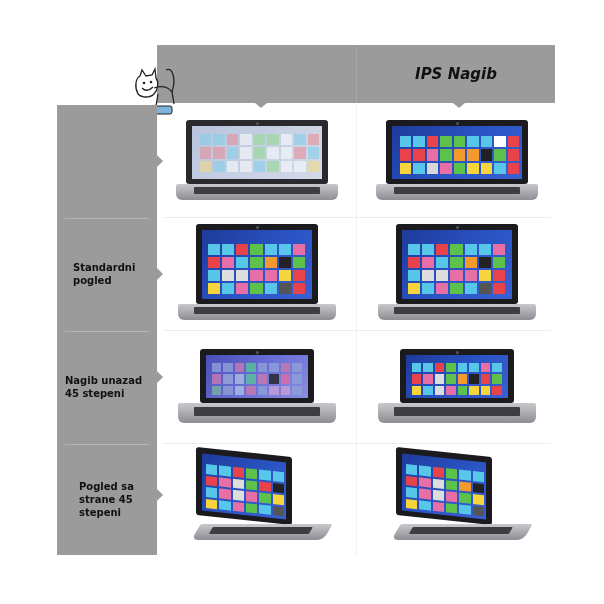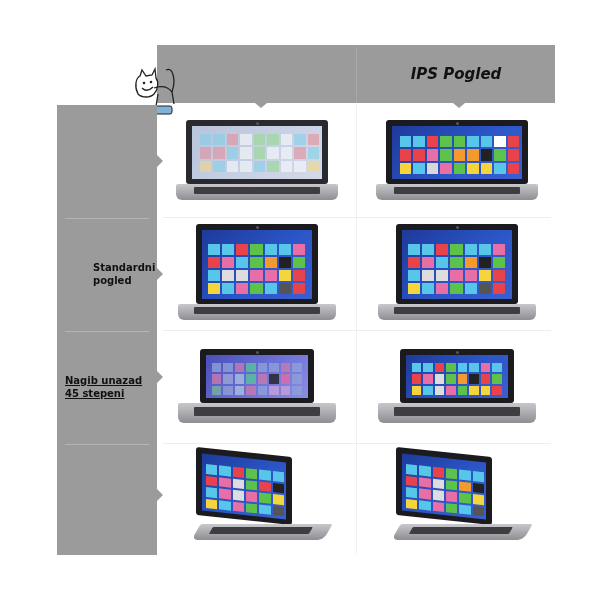--- a/index.html
+++ b/index.html
@@ -40,21 +40,21 @@
   .keys { position:absolute; background:#3d3d42; border-radius:1px; }
   .cam { position:absolute; width:3px; height:3px; border-radius:50%; background:#555; }
 
   .mascot { position:absolute; left:128px; top:66px; width:56px; height:54px; }
 </style>
 </head>
 <body>
 
 <div class="header">
   <div class="hdiv"></div>
-  <div class="hcell c2">IPS Pogled</div>
+  <div class="hcell c2">IPS Nagib</div>
   <div class="notch n1"></div>
   <div class="notch n2"></div>
 </div>
 
 <svg class="mascot" viewBox="0 0 56 54">
   <path d="M10 28 C6 20 8 12 12 10 L14 4 L18 10 L24 9 L27 3 L28 12 C31 16 30 24 26 28 C22 32 14 32 10 28 Z" fill="#fff" stroke="#222" stroke-width="1.3"></path>
   <circle cx="16" cy="17" r="1.3" fill="#222"></circle>
     <circle cx="23" cy="16" r="1.3" fill="#222"></circle>
   <path d="M14 22 Q19 27 25 21" fill="none" stroke="#222" stroke-width="1.3"></path>
   <path d="M26 22 Q38 18 44 26 L46 38" fill="none" stroke="#222" stroke-width="1.3"></path>
@@ -62,33 +62,38 @@
   <path d="M30 28 L28 40" fill="none" stroke="#222" stroke-width="1.3"></path>
   <rect x="24" y="40" width="20" height="8" rx="2" fill="#7fb3d9" stroke="#222" stroke-width="1"></rect>
   <path d="M10 48 L24 45" stroke="#222" stroke-width="1.3"></path>
 </svg>
 
 <div class="sidebar">
   <div class="arrow" style="top:50px;"></div>
   <div class="sdiv" style="top:113px;"></div>
 
   <div class="rowlabel" style="top:113px;height:112px;">
-    <span style="padding-left:36px;">Standardni
+    <span style="padding-left:16px;">Standardni
 pogled</span>
   </div>
   <div class="arrow" style="top:163px;"></div>
   <div class="sdiv" style="top:226px;"></div>
 
   <div class="rowlabel" style="top:226px;height:112px;">
-    <span style="text-decoration:underline;">Nagib unazad
+    <span style="">Nagib unazad
 45 stepeni</span>
   </div>
   <div class="arrow" style="top:266px;"></div>
   <div class="sdiv" style="top:339px;"></div>
 
+  <div class="rowlabel" style="top:339px;height:111px;">
+    <span style="padding-left:22px;">Pogled sa
+strane 45
+stepeni</span>
+  </div>
   <div class="arrow" style="top:384px;"></div>
 </div>
 
 <div class="grid">
   <div class="vline"></div>
   <div class="hline" style="top:112px;"></div>
   <div class="hline" style="top:225px;"></div>
   <div class="hline" style="top:338px;"></div>
 
   <div class="cell" style="left:0;top:0;height:112px;">

